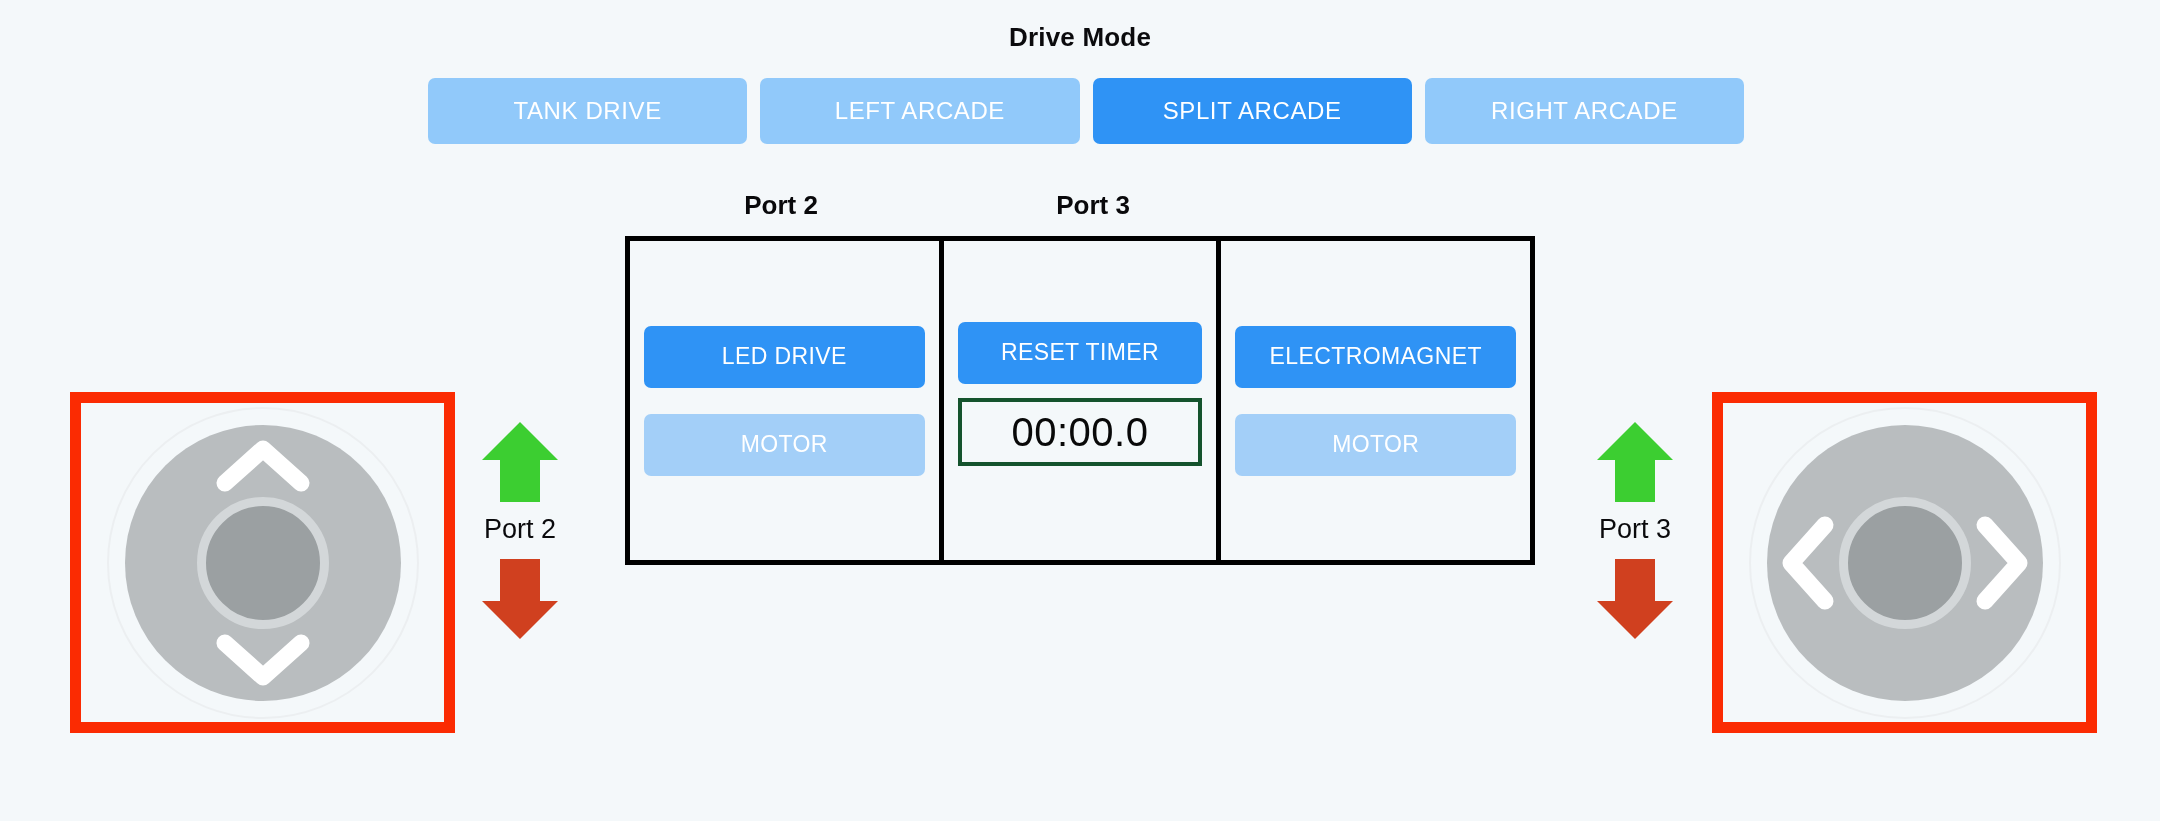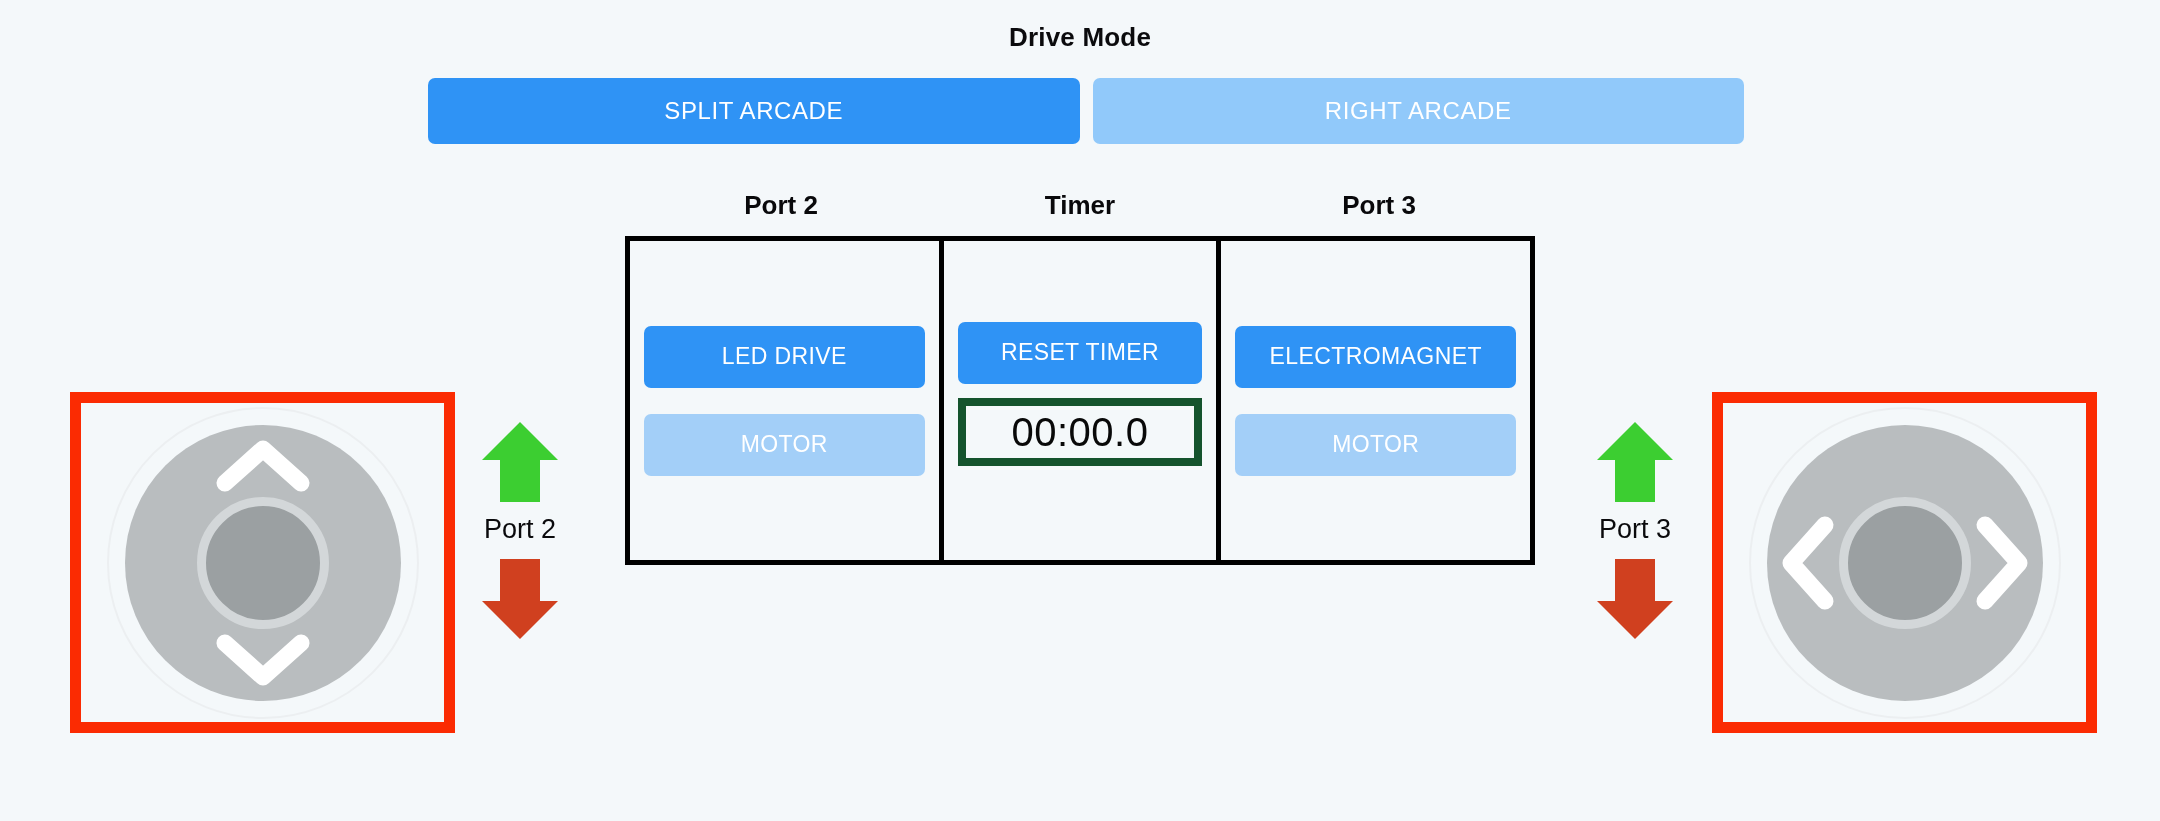--- a/index.html
+++ b/index.html
@@ -119,21 +119,21 @@
     justify-content: center;
     line-height: 1;
   }
   .panel-btn.light { background: #a3cff8; }
   .panel-btn + .panel-btn { margin-top: 26px; }
 
   .timer-readout {
     width: 100%;
     height: 68px;
     margin: 14px 0;
-    border: 8px solid #14532d;
+    border: 4px solid #14532d;
     background: #f4f8fa;
     display: flex;
     align-items: center;
     justify-content: center;
     font-size: 40px;
     color: #090909;
     letter-spacing: 0.5px;
     line-height: 1;
   }
 
@@ -197,27 +197,28 @@
     border: 9px solid #d3d7d9;
   }
   .joy-chevrons { position: absolute; inset: 0; }
 </style>
 </head>
 <body>
 
 <div class="drive-mode-title">Drive Mode</div>
 
 <div class="mode-row">
+  <button class="mode-btn">TANK DRIVE</button>
+  <button class="mode-btn">LEFT ARCADE</button>
   <button class="mode-btn active">SPLIT ARCADE</button>
   <button class="mode-btn">RIGHT ARCADE</button>
 </div>
 
 <div class="col-captions">
   <div class="col-cap c1">Port 2</div>
-  <div class="col-cap c2">Timer</div>
   <div class="col-cap c3">Port 3</div>
 </div>
 
 <div class="panel">
 
   <div class="panel-col side">
     <button class="panel-btn">LED DRIVE</button>
     <button class="panel-btn light">MOTOR</button>
   </div>
 

